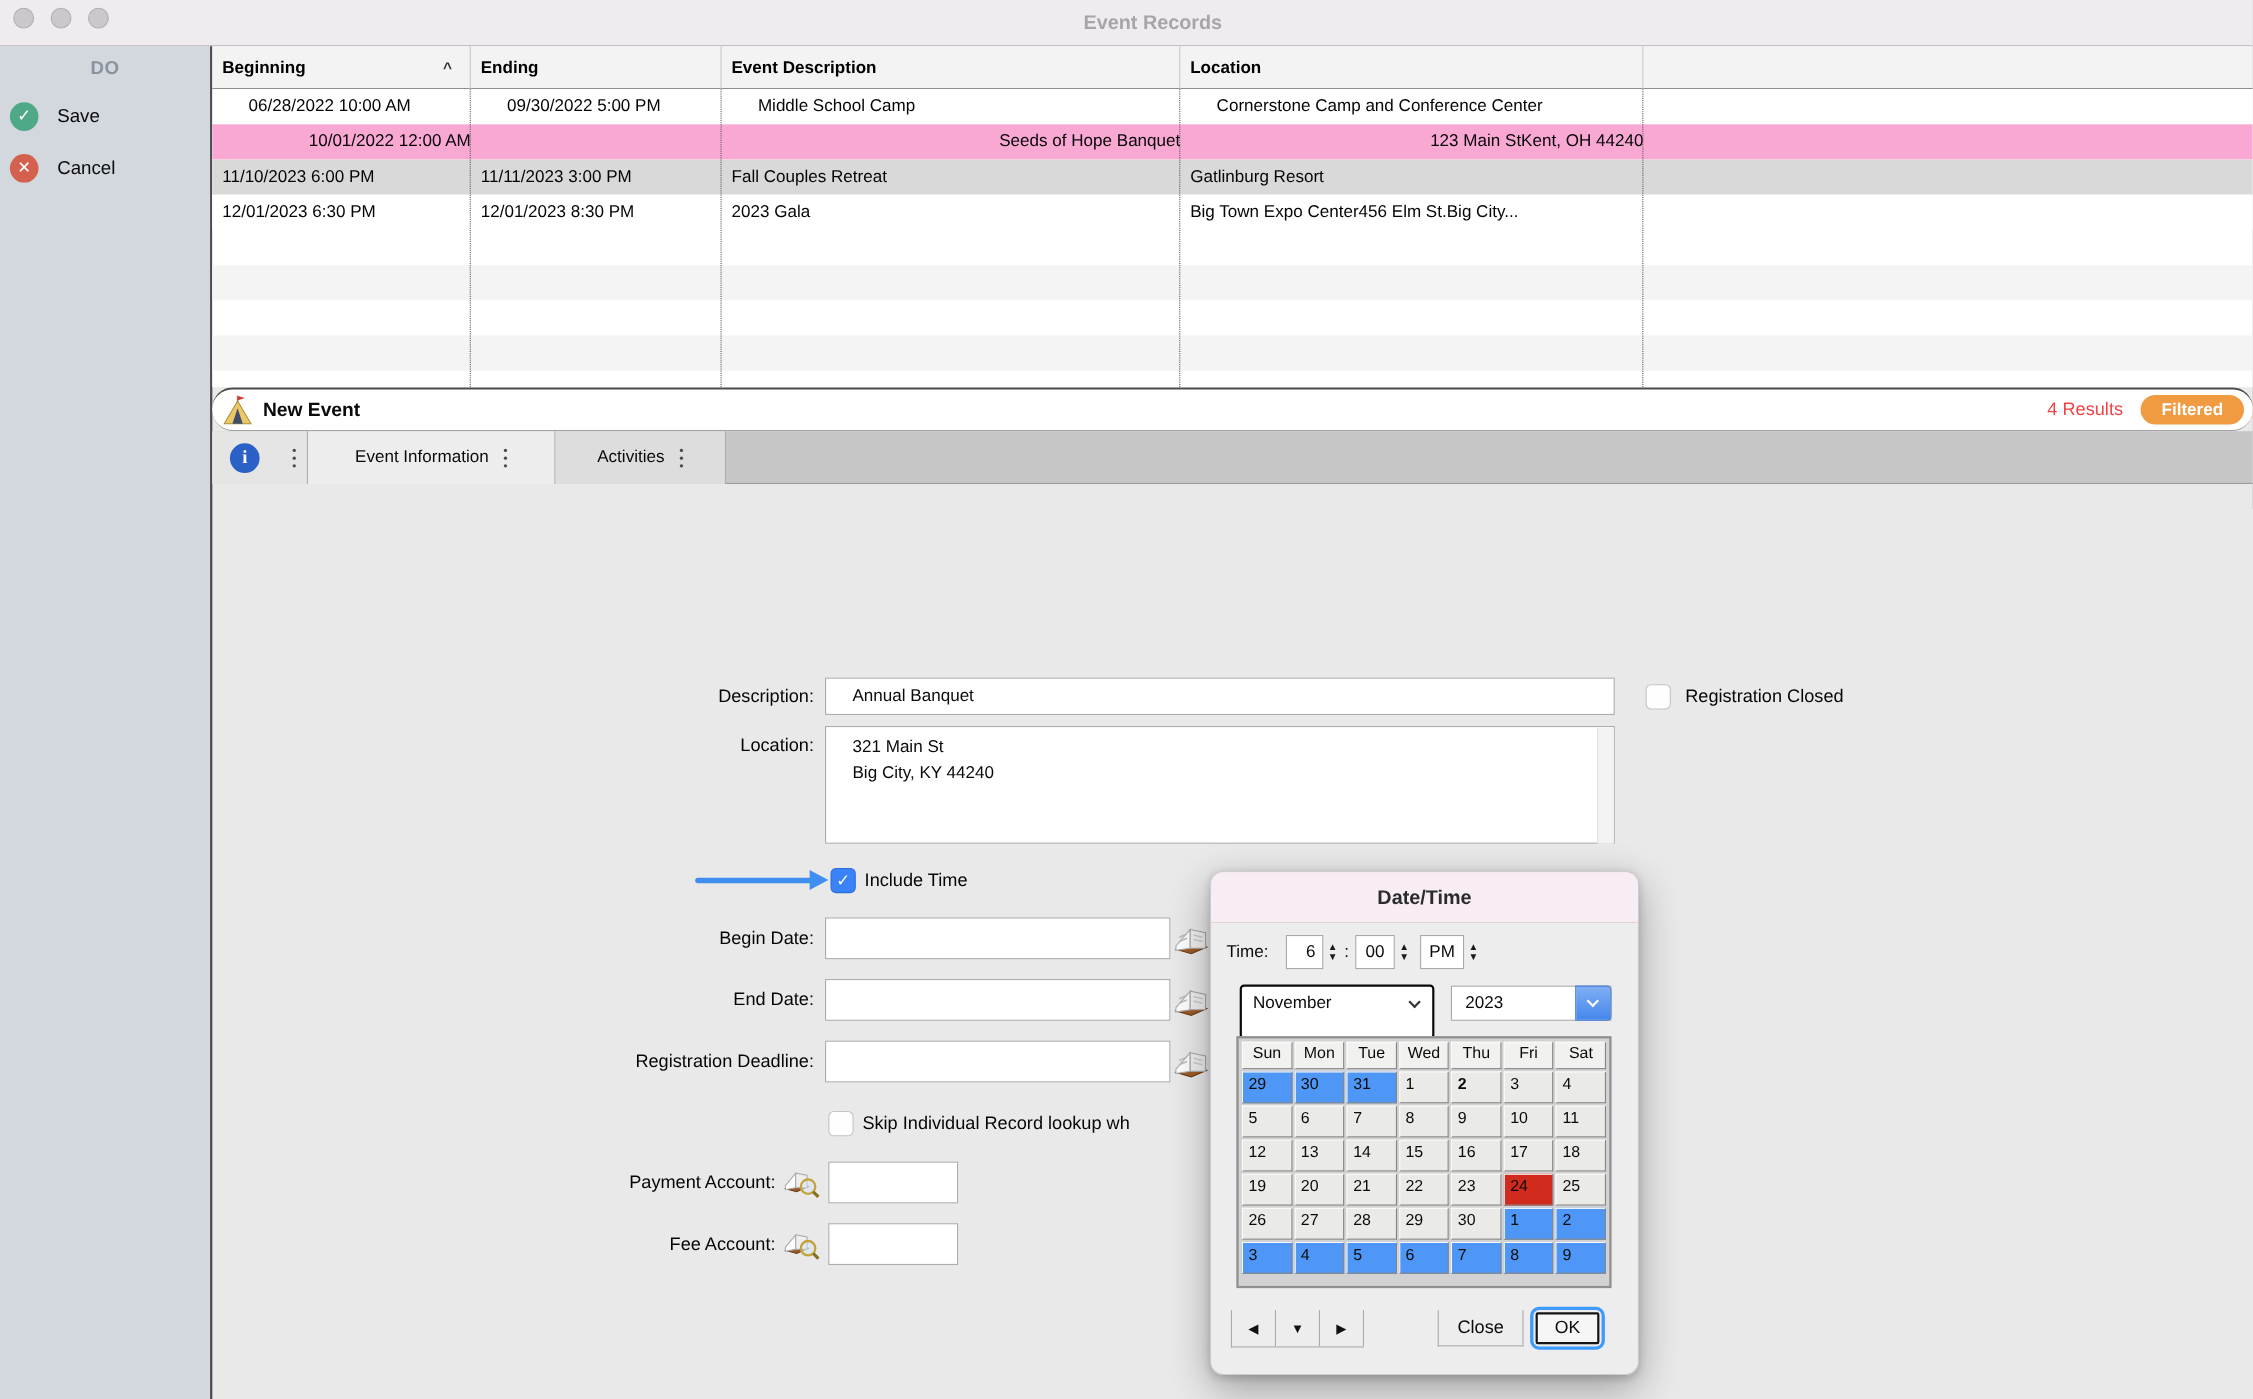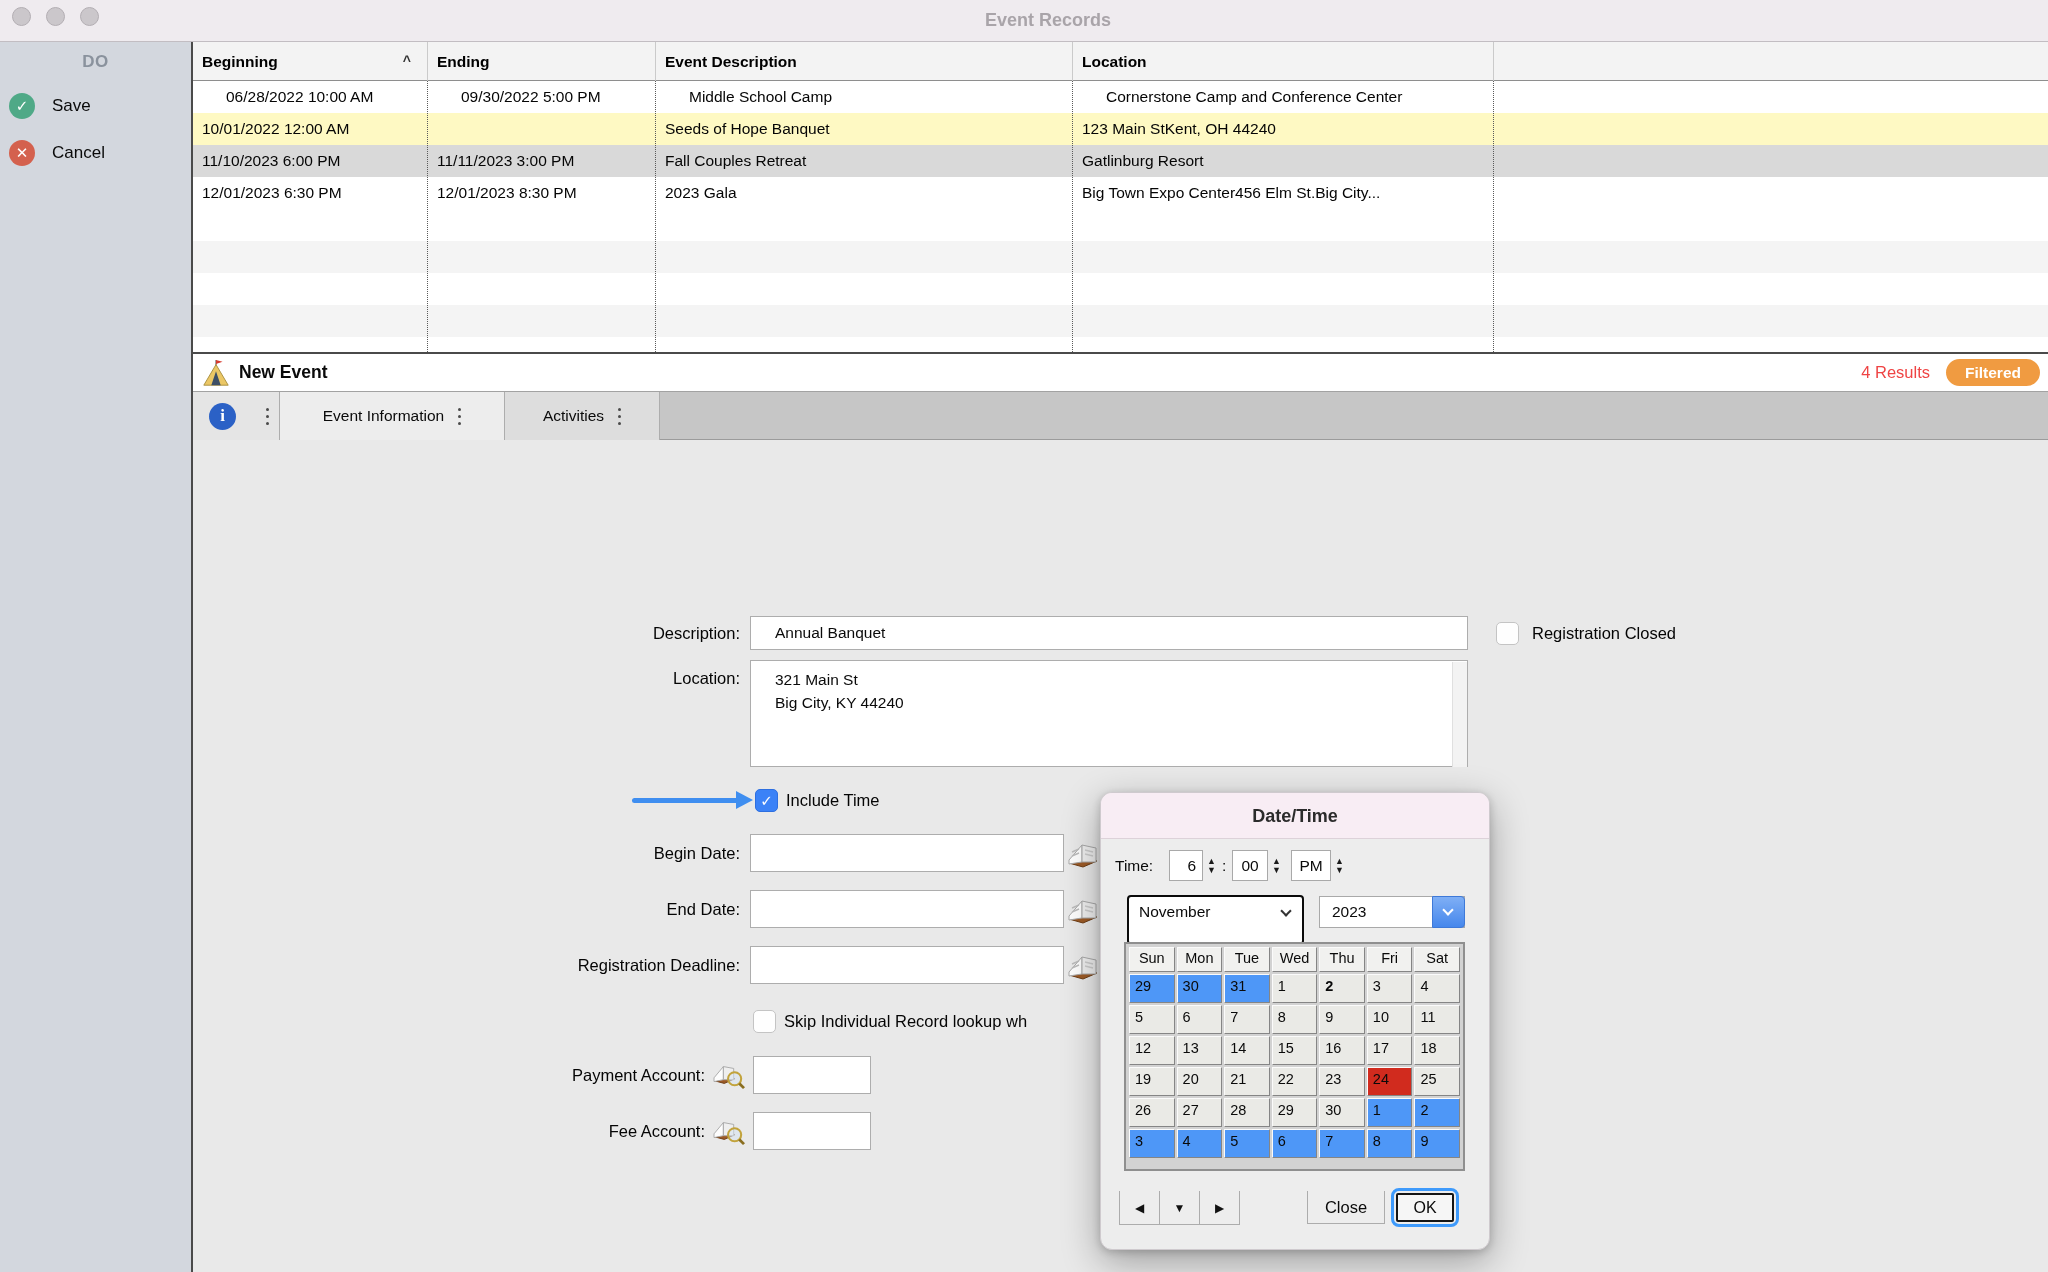--- a/index.html
+++ b/index.html
@@ -22,29 +22,29 @@
   .ic-cancel{background:#D4614E;}
 
   
   .thead{position:absolute;left:193px;top:42px;width:1855px;height:39px;background:#F3F3F3;border-bottom:1.5px solid #8E8E8E;display:flex;}
   .hcell{position:relative;height:39px;line-height:39px;font-weight:bold;font-size:15.5px;color:#000;padding-left:9px;overflow:hidden;white-space:nowrap;border-right:1px solid #CACACA;}
   .hcell:last-child{border-right:none;}
   .w1{width:235px}.w2{width:228px}.w3{width:417px}.w4{width:421px}.w5{flex:1}
   .sortcaret{position:absolute;right:16px;top:0;font-size:14px;color:#333;font-weight:bold;}
   .tbody{position:absolute;left:193px;top:81px;width:1855px;height:271px;background:#fff;}
   .trow{position:absolute;left:0;width:100%;height:32px;display:flex;background:#fff;}
-  .trow.alt{background:#fef9c3;}
+  .trow.alt{background:#f9a8d4;text-align:right;}
   .trow.selected{background:#D9D9D9;}
   .tcell{height:32px;line-height:32px;font-size:15.5px;color:#050505;padding-left:9px;overflow:hidden;white-space:nowrap;}
   .estripe{position:absolute;left:0;width:100%;height:32px;background:#F4F4F4;}
   .dotsep{position:absolute;top:81px;height:271px;width:0;border-left:1px dotted #5a5a5a;}
   .x1{left:427px}.x2{left:655px}.x3{left:1072px}.x4{left:1493px}
 
   
-  .recbar{position:absolute;left:193px;top:352px;width:1855px;height:40px;background:#FFFFFF;border-top:2px solid #4A4A4A;border-bottom:1px solid #A2A2A2;display:flex;align-items:center;padding:0 8px 0 8px;}
+  .recbar{position:absolute;left:193px;top:352px;width:1855px;height:40px;background:#FFFFFF;border-top:2px solid #4A4A4A;border-bottom:1px solid #A2A2A2;display:flex;align-items:center;padding:0 8px 0 8px;border-radius:19px;}
   .recbar .rtitle{font-weight:bold;font-size:17.5px;color:#0a0a0a;margin-left:8px;}
   .recbar .spacer{flex:1;}
   .recbar .results{font-size:16.5px;color:#ef4444;margin-right:16px;}
   .fbadge{min-width:94px;height:27px;border-radius:14px;background:#F09B41;color:#fff;font-weight:bold;font-size:15.5px;text-align:center;line-height:27px;padding:0 12px;}
 
   
   .tabbar{position:absolute;left:193px;top:392px;width:1855px;height:48px;background:#C6C6C6;border-bottom:1px solid #9B9B9B;display:flex;}
   .tseg{position:relative;height:48px;display:flex;align-items:center;border-right:1px solid #ADADAD;}
   .tseg.info{width:87px;background:#E5E5E5;justify-content:space-between;padding:0 10px 0 16px;}
   .tseg.t1{width:225px;background:#EDEDED;justify-content:center;}

